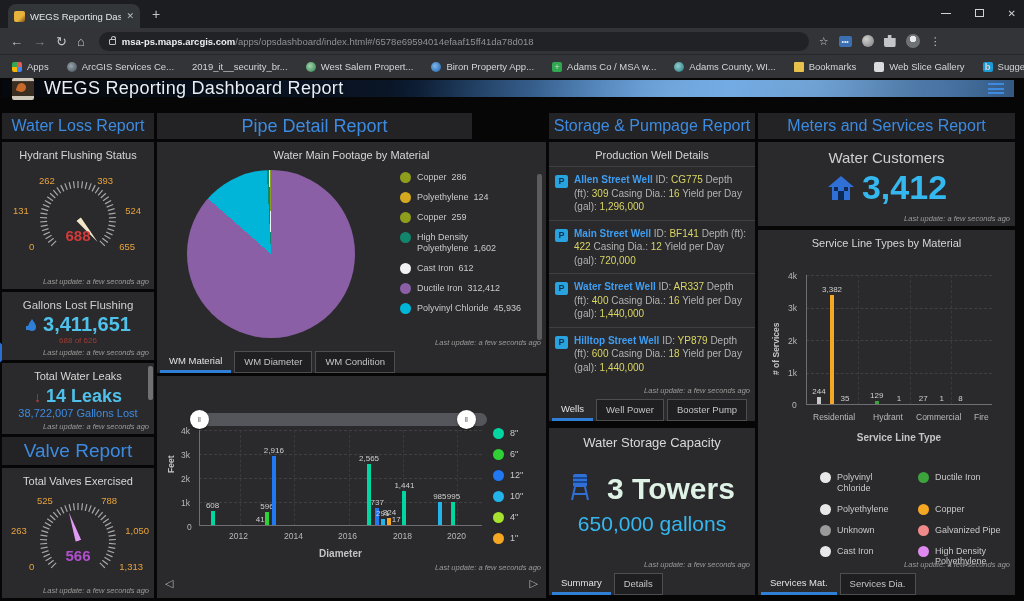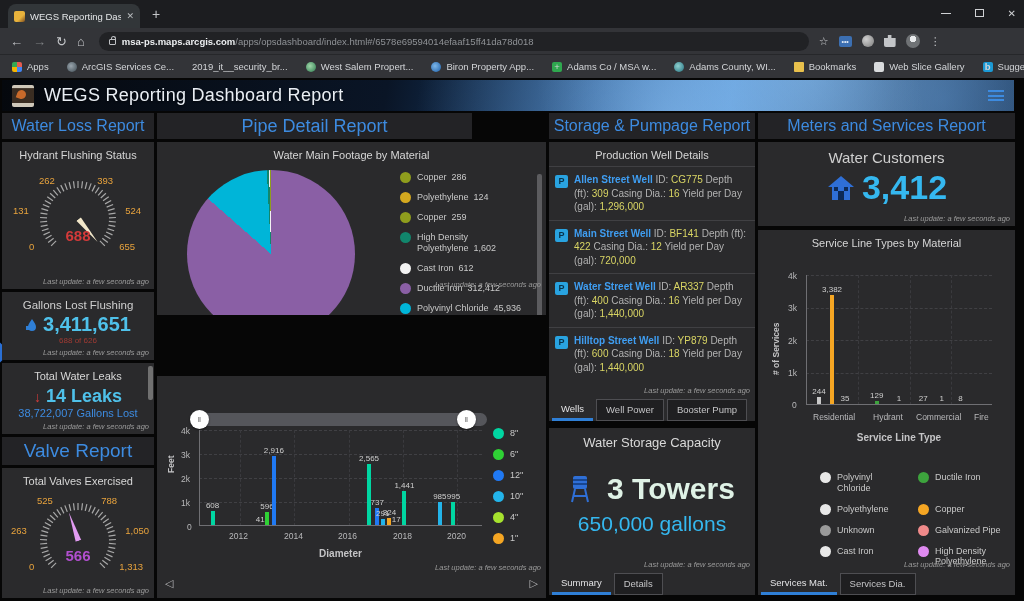--- a/index.html
+++ b/index.html
@@ -39,21 +39,21 @@
   .i-globe{border-radius:50%;background:radial-gradient(circle at 40% 40%,#9aa5ad,#3d4a52);}
   .i-globe-green{border-radius:50%;background:radial-gradient(circle at 40% 40%,#9fd6a8,#2c7a4f)}
   .i-circ-blue{border-radius:50%;background:radial-gradient(circle at 40% 40%,#7db6e8,#1d5fa8)}
   .i-plus-green{background:#2fa84f;color:#fff;font-size:8px;line-height:10px;text-align:center}
   .i-globe-teal{border-radius:50%;background:radial-gradient(circle at 40% 40%,#8fd0cf,#23707e)}
   .i-folder{background:#e8c04c;border-radius:1px}
   .i-slice{background:#d9dbdd}
   .i-ie{border-radius:2px;background:#1c9ad6;color:#fff;font-size:8px;line-height:10px;text-align:center;font-weight:bold}
 
   
-  #dashheader{left:2px;top:80px;width:1012px;height:31px;background:
+  #dashheader{left:2px;top:80px;width:1012px;height:17px;background:
     radial-gradient(circle at 66% 150%,rgba(150,200,250,.55),transparent 38%),
     radial-gradient(circle at 80% -40%,rgba(160,210,255,.5),transparent 34%),
     radial-gradient(circle at 93% 60%,rgba(70,130,200,.55),transparent 40%),
     linear-gradient(100deg,#05080d 0%,#0a1526 38%,#1b4a80 58%,#2f74b8 72%,#0b2038 88%,#071425 100%);
     display:flex;align-items:center;padding:0 10px;gap:10px}
   .logo{width:22px;height:22px;border-radius:2px;background:linear-gradient(180deg,#cfc8ba 15%,#3a2d22 16% 80%,#cfc8ba 81%);position:relative;flex:none}
   .logo:before{content:"";position:absolute;left:5px;top:5px;width:9px;height:9px;border-radius:50% 50% 50% 0;background:#c96a2a;transform:rotate(20deg)}
   .dashtitle{color:#e9eef4;font-size:18px;letter-spacing:.3px;text-shadow:0 1px 2px rgba(0,0,0,.6)}
   .hamburger{margin-left:auto;width:16px;height:11px;border-top:2px solid #3d8be0;border-bottom:2px solid #3d8be0;position:relative}
   .hamburger:before{content:"";position:absolute;left:0;top:2.5px;width:16px;height:2px;background:#3d8be0}
@@ -328,21 +328,21 @@
       <span class="gtick" style="left:-4px;top:36px">263</span>
       <span class="gtick" style="left:22px;top:6px">525</span>
       <span class="gtick" style="right:24px;top:6px">788</span>
       <span class="gtick" style="right:-8px;top:36px">1,050</span>
       <span class="gtick" style="right:-2px;top:72px">1,313</span>
       <span class="gvalue" style="top: 58px; color: rgb(178, 79, 208);">566</span>
     </div>
     <div class="lastupdate">Last update: a few seconds ago</div>
   </div>
 
-  <div class="abs panel" style="left:157px;top:142px;width:389px;height:173px">
+  <div class="abs panel" style="left:157px;top:142px;width:389px;height:231px">
     <div class="ptitle">Water Main Footage by Material</div>
     <div class="abs" style="left: 30px; top: 28px; width: 168px; height: 168px; border-radius: 50%; background: conic-gradient(rgb(138, 95, 165) 0deg, rgb(138, 95, 165) 311.347deg, rgb(0, 181, 216) 311.347deg, rgb(0, 181, 216) 357.127deg, rgb(17, 134, 108) 357.127deg, rgb(17, 134, 108) 358.723deg, rgb(242, 242, 242) 358.723deg, rgb(242, 242, 242) 359.333deg, rgb(143, 157, 29) 359.333deg, rgb(143, 157, 29) 359.618deg, rgb(143, 157, 29) 359.618deg, rgb(143, 157, 29) 359.876deg, rgb(212, 169, 31) 359.876deg, rgb(212, 169, 31) 360deg);"></div>
     <div class="abs" style="left:243px;top:30px;display:flex;flex-direction:column;gap:9px">
       <div class="legend-item">
           <span class="legend-dot" style="background: rgb(143, 157, 29);"></span>
           <span><span>Copper</span>&nbsp;&nbsp;<span>286</span></span>
         </div>
       <div class="legend-item">
           <span class="legend-dot" style="background: rgb(212, 169, 31);"></span>
           <span><span>Polyethylene</span>&nbsp;&nbsp;<span>124</span></span>
@@ -363,20 +363,25 @@
           <span class="legend-dot" style="background: rgb(138, 95, 165);"></span>
           <span><span>Ductile Iron</span>&nbsp;&nbsp;<span>312,412</span></span>
         </div>
       <div class="legend-item">
           <span class="legend-dot" style="background: rgb(0, 181, 216);"></span>
           <span><span>Polyvinyl Chloride</span>&nbsp;&nbsp;<span>45,936</span></span>
         </div>
     </div>
     <div class="scrollv" style="right:4px;top:32px;width:5px;height:166px;background:#5c5c5f"></div>
     <div class="lastupdate" style="bottom:26px">Last update: a few seconds ago</div>
+    <div class="tabrow">
+      <span class="dtab active">WM Material</span>
+      <span class="dtab">WM Diameter</span>
+      <span class="dtab">WM Condition</span>
+    </div>
   </div>
 
   <div class="abs panel" style="left:157px;top:376px;width:389px;height:222px">
 
     <div class="slider-track" style="left:40px;top:37px;width:290px"></div>
     <div class="slider-handle" style="left:33px;top:34px">‖</div>
     <div class="slider-handle" style="left:300px;top:34px">‖</div>
 
     <div class="abs" style="left:42px;top:54px;width:283px;height:96px">
       <div class="hgrid" style="top:0"></div>
@@ -494,21 +499,21 @@
     <div class="lastupdate" style="bottom:26px">Last update: a few seconds ago</div>
     <div class="tabrow">
       <span class="dtab active">Wells</span>
       <span class="dtab">Well Power</span>
       <span class="dtab">Booster Pump</span>
     </div>
   </div>
 
   <div class="abs panel" style="left:549px;top:428px;width:206px;height:167px">
     <div class="ptitle" style="font-size:13px;font-weight:normal;color:#d9d9d9">Water Storage Capacity</div>
-    <div style="display:flex;align-items:center;justify-content:center;gap:16px;margin-top:22px">
+    <div style="display:flex;align-items:flex-start;justify-content:center;gap:16px;margin-top:22px">
       <svg width="22" height="30" viewBox="0 0 22 30">
         <rect x="4" y="2" width="14" height="13" rx="2" fill="#2f6fd6"></rect>
         <path d="M4 6 h14 M4 10 h14" stroke="#123a7a" stroke-width="1.4"></path>
         <path d="M6 15 L3 28 M16 15 L19 28 M5 22 h12" stroke="#2f6fd6" stroke-width="2" fill="none"></path>
       </svg>
       <span style="color:#dff2e6;font-size:30px;font-weight:bold">3 Towers</span>
     </div>
     <div style="text-align:center;color:#35b8f0;font-size:21px;margin-top:6px">650,000 gallons</div>
     <div class="lastupdate" style="bottom:26px">Last update: a few seconds ago</div>
     <div class="tabrow">

